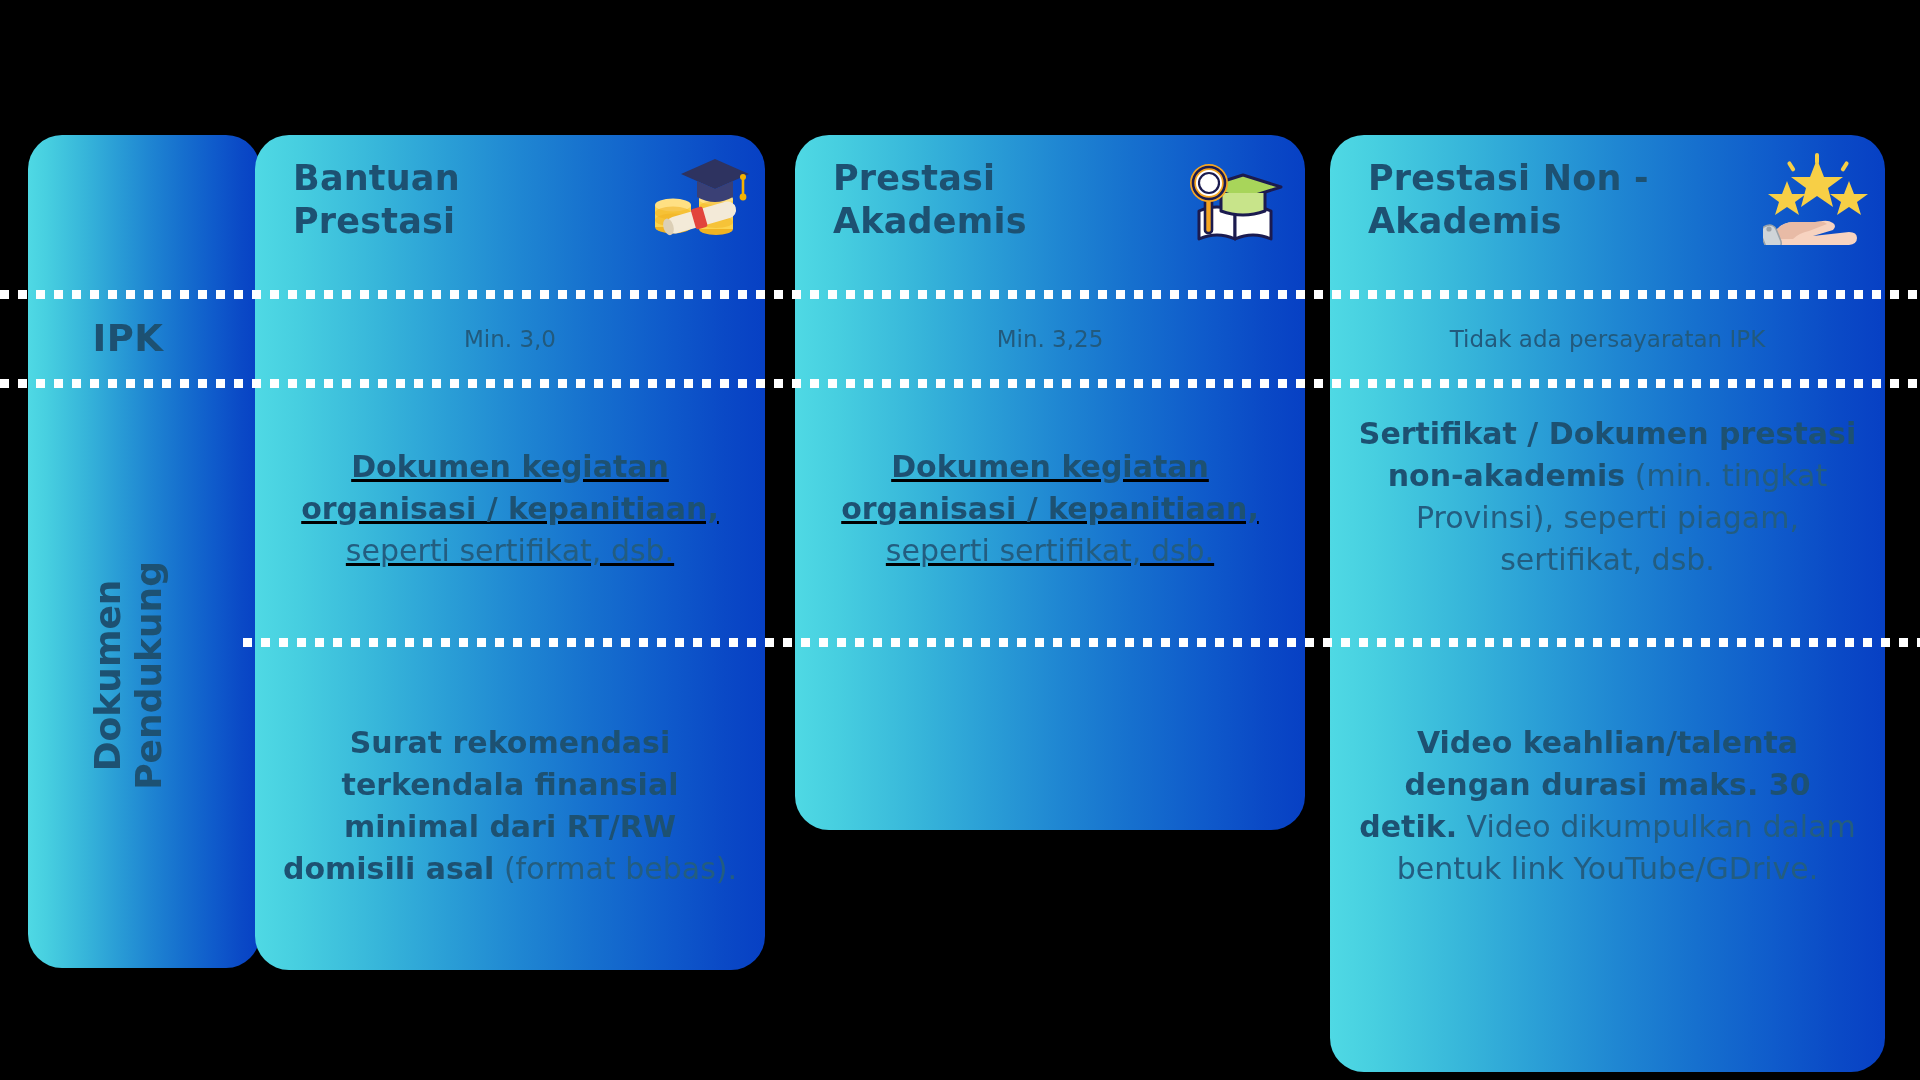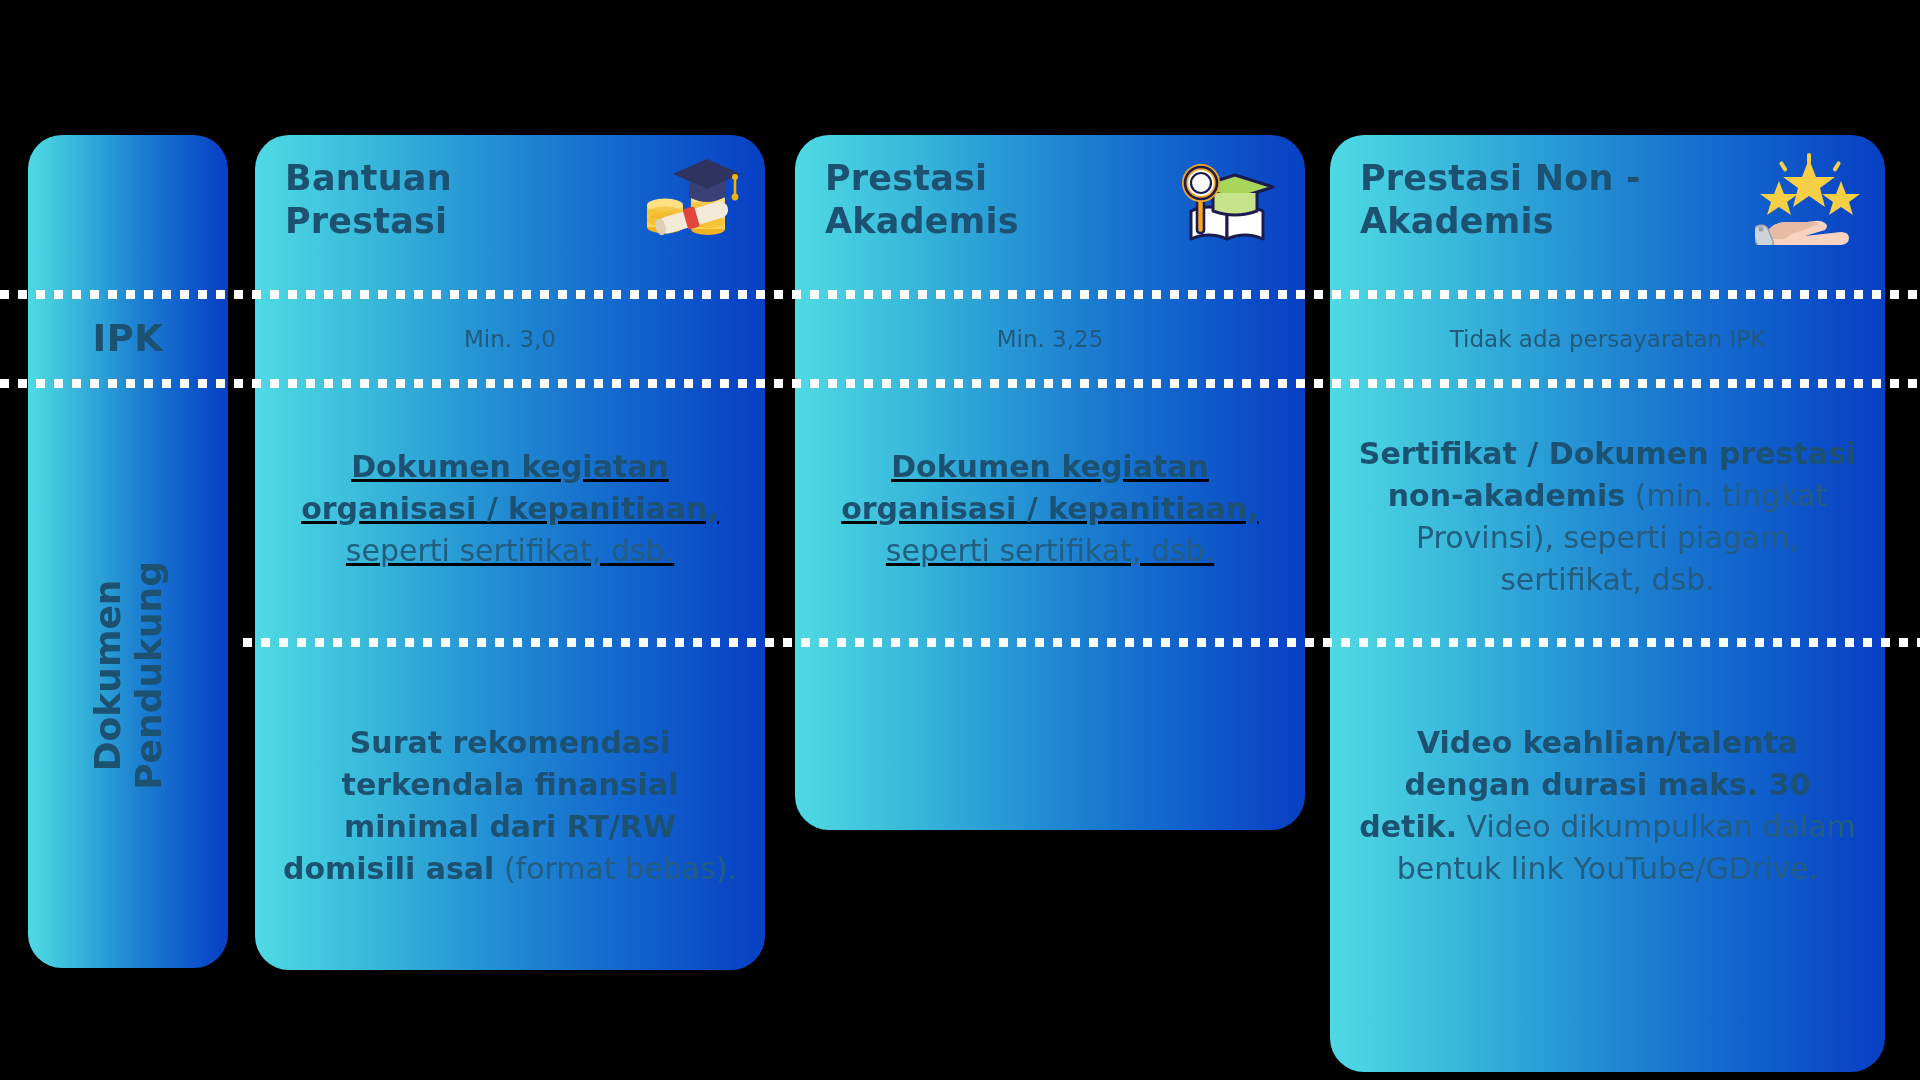--- a/index.html
+++ b/index.html
@@ -5,55 +5,55 @@
   html,body{margin:0;padding:0;background:#000;}
   body{width:1920px;height:1080px;overflow:hidden;position:relative;
        font-family:"DejaVu Sans","Liberation Sans",sans-serif;}
 
   #stage{position:absolute;left:0;top:0;width:1920px;height:1080px;background:#000;}
 
   .card{position:absolute;border-radius:34px;overflow:hidden;
         background:linear-gradient(90deg,#4fd9e4 0%,#47cfe0 8%,#37b6da 24%,#2a9ed6 38%,#1f86d2 52%,#1670ce 66%,#0f5bcb 80%,#0a49c6 92%,#0740c4 100%);}
 
   
-  #label-card{left:28px;top:135px;width:200px;height:833px;}
+  #label-card{left:28px;top:135px;width:200px;height:833px;padding-left:32px;}
   .lbl-ipk{position:absolute;left:0;top:159px;width:200px;height:89px;
            display:flex;align-items:center;justify-content:center;}
   .lbl-ipk span{font-size:37px;font-weight:800;color:#1d5172;letter-spacing:.5px;}
   .lbl-vert{position:absolute;left:0;top:248px;width:200px;height:585px;
             display:flex;align-items:center;justify-content:center;}
   .lbl-vert .rot{transform:rotate(-90deg);white-space:nowrap;
                  font-size:36px;font-weight:800;color:#1d5172;line-height:1.15;
                  text-align:center;}
   .lbl-vert .rot div{display:block;}
 
   
   #card-1{left:255px;top:135px;width:510px;height:835px;}
   #card-2{left:795px;top:135px;width:510px;height:695px;}
   #card-3{left:1330px;top:135px;width:555px;height:937px;}
 
-  .hdr{position:absolute;left:0;top:0;width:100%;height:159px;}
+  .hdr{position:absolute;left:8px;top:0;width:100%;height:159px;}
   .hdr-title{position:absolute;left:30px;top:22px;width:330px;
              font-size:35px;font-weight:800;color:#1d5172;line-height:1.22;
              letter-spacing:.2px;}
   .hdr-icon{position:absolute;right:22px;top:18px;width:108px;height:92px;}
 
   .row-ipk{position:absolute;left:0;top:159px;width:100%;height:89px;
            display:flex;align-items:center;justify-content:center;}
   .row-ipk span{font-size:23px;color:#225a7d;font-weight:400;}
 
   .row-doc{position:absolute;left:0;width:100%;
            display:flex;align-items:center;justify-content:center;
            box-sizing:border-box;}
   .row-doc .txt{font-size:30px;line-height:1.4;color:#235d80;text-align:center;
                 font-weight:400;padding:0 26px;}
   .row-doc .txt b{font-weight:800;color:#1d5172;}
 
   #card-1 .doc-a,#card-2 .doc-a{top:244px;height:259px;text-decoration:underline;}
-  #card-3 .doc-a{top:252px;height:259px;}
+  #card-3 .doc-a{top:232px;height:259px;}
   #card-1 .doc-b,#card-2 .doc-b{top:507px;height:328px;}
   #card-3 .doc-b{top:507px;height:328px;}
 
   #card-3 .hdr-title{width:350px;}
 
   
   .divider{position:absolute;height:9px;z-index:20;
     background-image:repeating-linear-gradient(90deg,#ffffff 0px,#ffffff 9px,rgba(0,0,0,0) 9px,rgba(0,0,0,0) 18px);}
   #div-1{left:0;top:290px;width:1920px;}
   #div-2{left:0;top:379px;width:1920px;}

